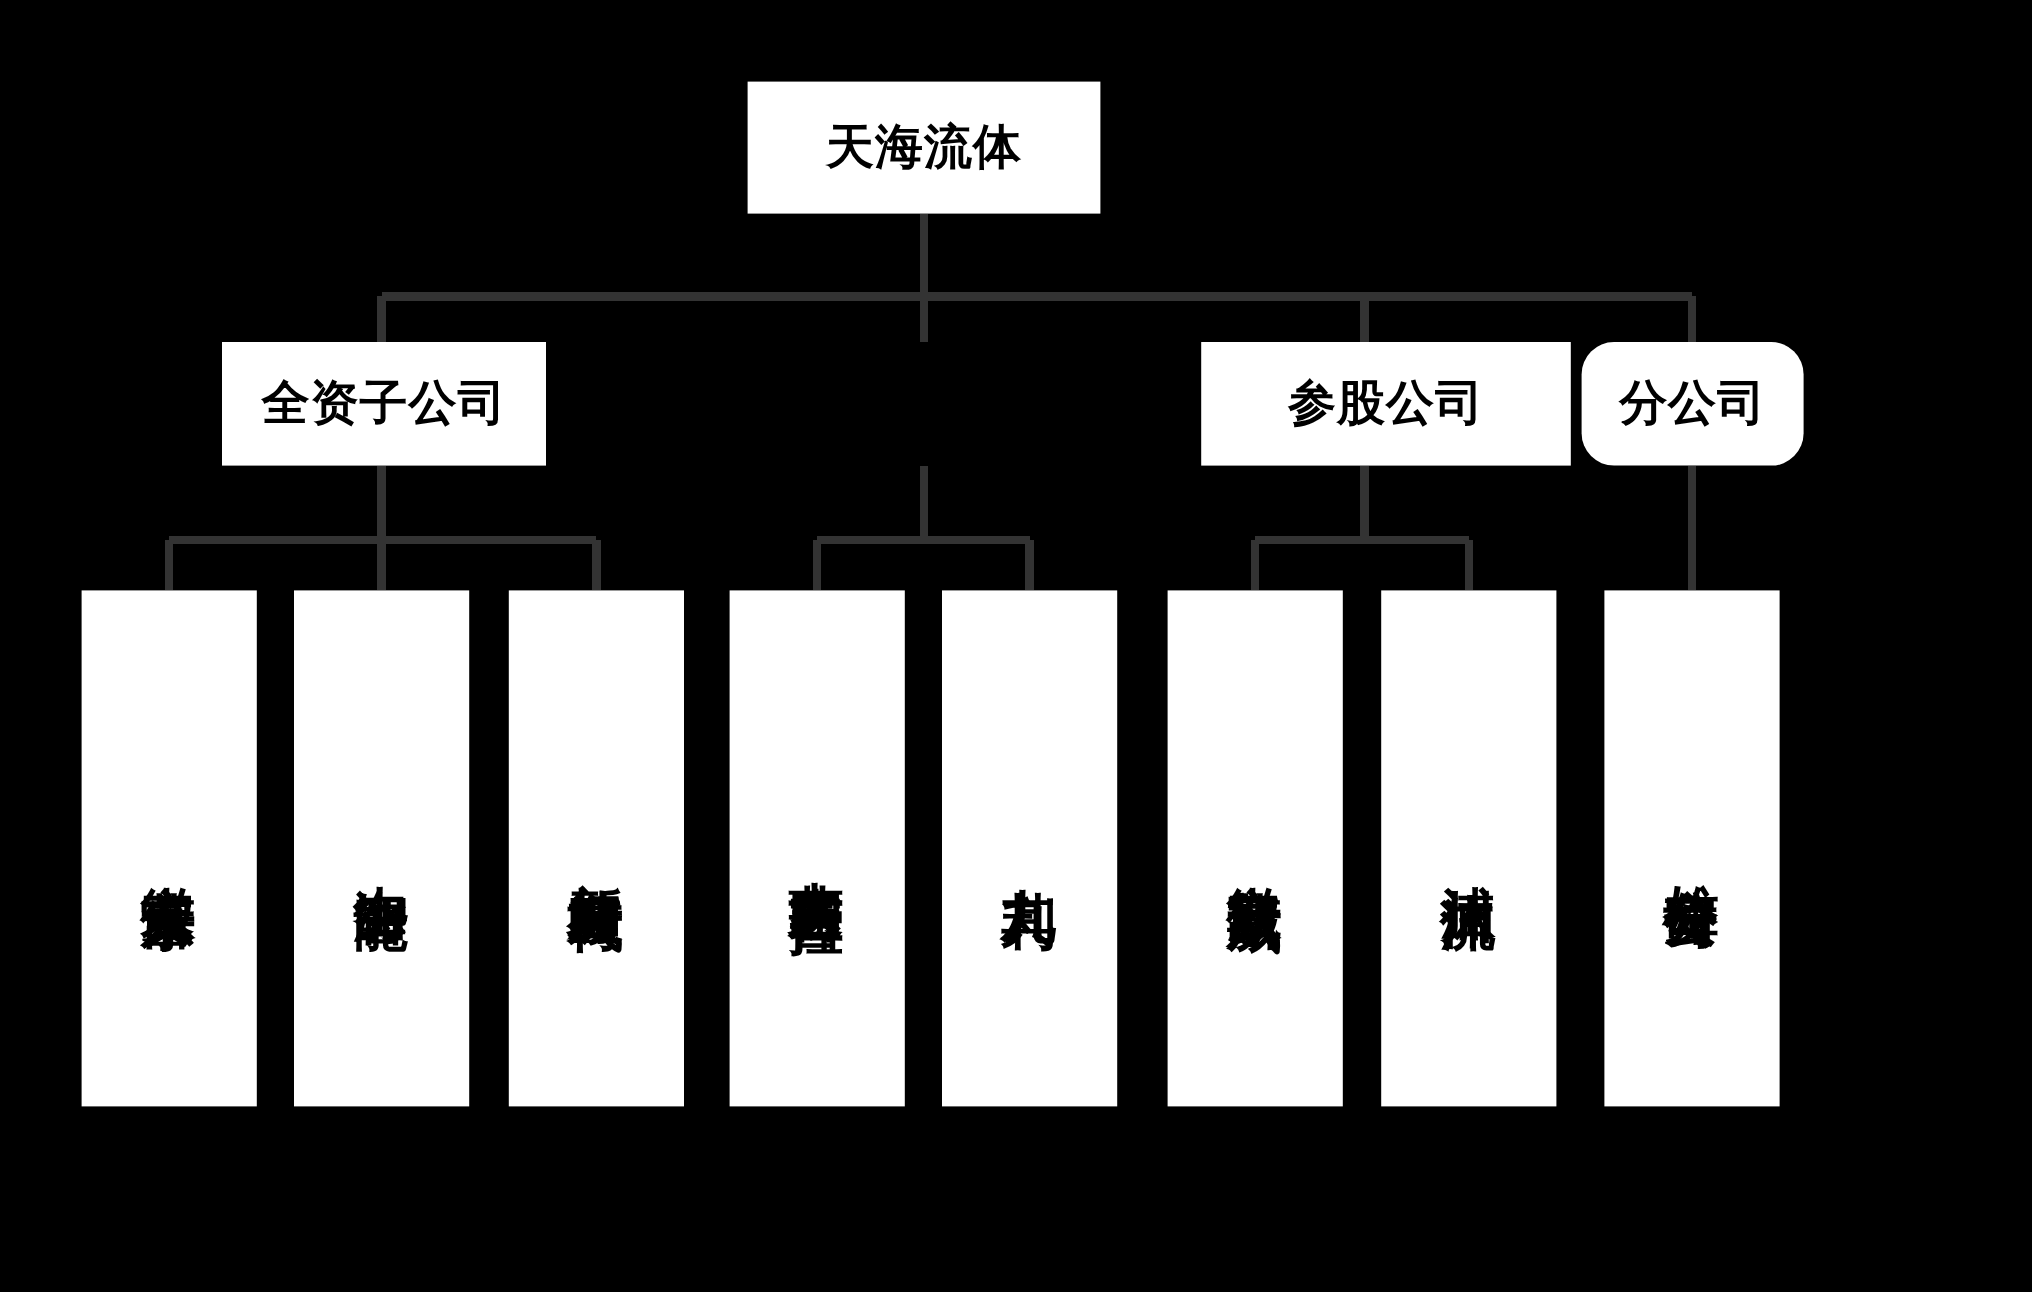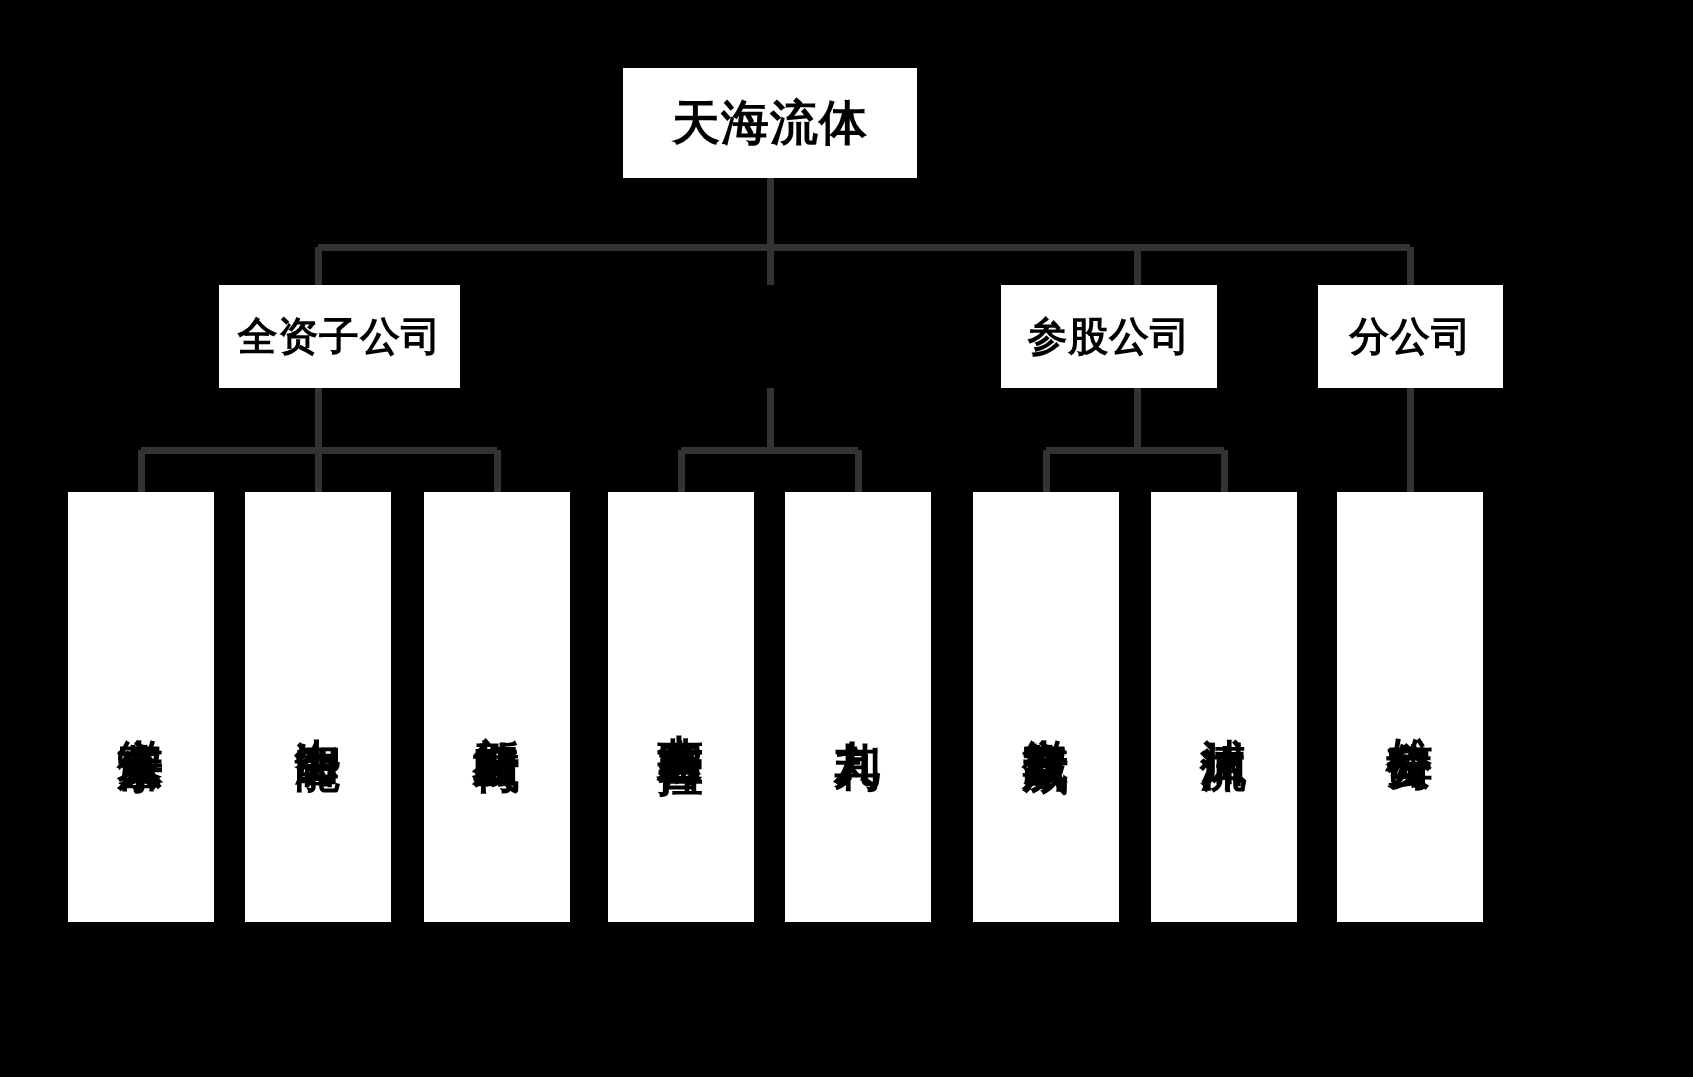--- a/index.html
+++ b/index.html
@@ -41,21 +41,21 @@
   .node-label {
     font-weight: bold;
     line-height: 1.12;
     letter-spacing: 0.02em;
     white-space: nowrap;
   }
   .node.horiz .node-label {
     font-size: 40px;
   }
   .node.root .node-label {
-    font-size: 48px;
+    font-size: 40px;
   }
   .node.vert {
     align-items: center;
     justify-content: center;
   }
   .node.vert .node-label {
     writing-mode: vertical-rl;
     text-orientation: upright;
     font-size: 46px;
     line-height: 1.18;
@@ -96,30 +96,30 @@
       <path d="M 1224 450 L 1224 492"></path>
 
       <path d="M 1410 388 L 1410 492"></path>
     </g>
   </svg>
 
   <div class="node root horiz" style="left:623px; top:68px; width:294px; height:110px;">
     <span class="node-label">天海流体</span>
   </div>
 
-  <div class="node horiz" style="left:185px; top:285px; width:241px; height:103px;margin-left:34px;">
+  <div class="node horiz" style="left:185px; top:285px; width:270px; height:103px;">
     <span class="node-label">全资子公司</span>
   </div>
 
 
-  <div class="node horiz" style="left:1001px; top:285px; width:216px; height:103px;">
+  <div class="node horiz" style="left:1001px; top:285px; width:308px; height:103px;">
     <span class="node-label">参股公司</span>
   </div>
 
-  <div class="node horiz" style="left:1318px; top:285px; width:185px; height:103px;">
+  <div class="node horiz" style="left:1318px; top:285px; width:185px; height:103px;border-radius:27px;">
     <span class="node-label">分公司</span>
   </div>
 
   <div class="node vert" style="left:68px; top:492px; width:146px; height:430px;">
     <span class="node-label">安徽富乐泰</span>
   </div>
 
   <div class="node vert" style="left:245px; top:492px; width:146px; height:430px;">
     <span class="node-label">山海智能</span>
   </div>

